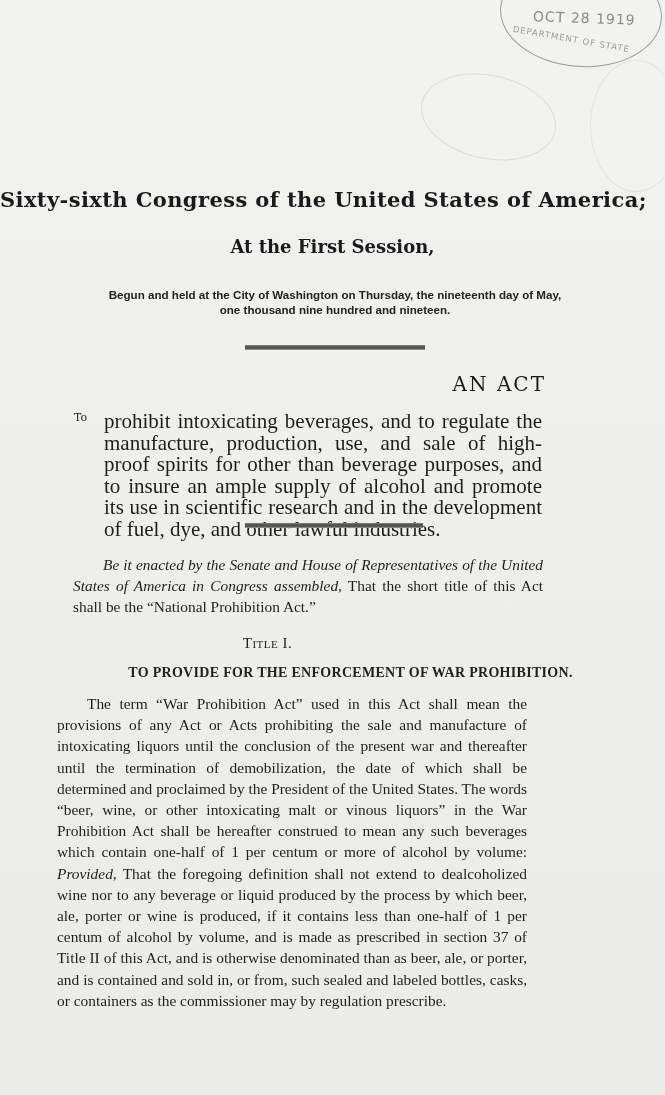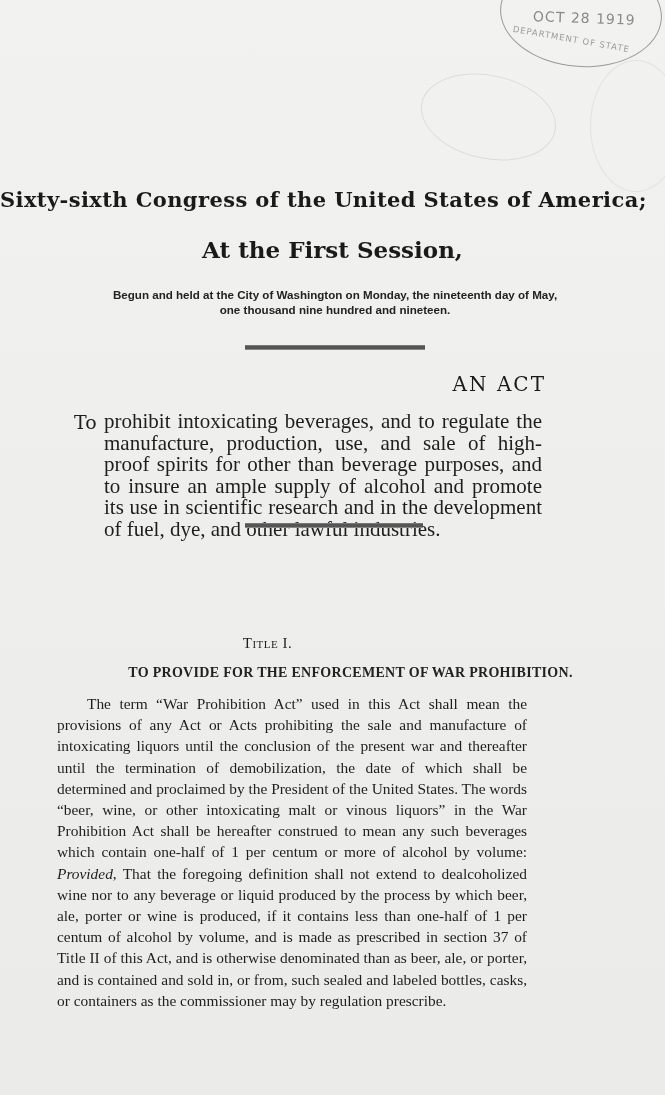--- a/index.html
+++ b/index.html
@@ -36,40 +36,40 @@
       border: 1px solid #e2e2e2; border-radius: 50%;
     }
 
     .title-congress {
       position: absolute; left: 0; width: 665px; top: 187px; text-align: left;
       font-family: "DejaVu Serif", serif; font-weight: bold; font-size: 21px;
       letter-spacing: 0.4px; color: #1a1a1a;
     }
     .title-session {
       position: absolute; left: 0; width: 665px; top: 236px; text-align: center;
-      font-family: "DejaVu Serif", serif; font-weight: bold; font-size: 23px; color: #1a1a1a;
+      font-family: "DejaVu Serif", serif; font-weight: bold; font-size: 18px; color: #1a1a1a;
     }
     .begun {
       position: absolute; left: 80px; width: 510px; top: 287px; text-align: center;
       font-family: "Liberation Sans", sans-serif; font-weight: bold; font-size: 11.6px;
       line-height: 15px; color: #222;
     }
     .rule {
       position: absolute; height: 3px; background: #555;
       border-top: 1px solid #777; border-bottom: 1px solid #888;
     }
     .rule-1 { left: 245px; top: 345px; width: 180px; }
     .rule-2 { left: 245px; top: 523px; width: 178px; }
 
     .an-act {
       position: absolute; left: 0; width: 546px; top: 372px; text-align: right;
       font-family: "DejaVu Serif", serif; font-size: 20px; letter-spacing: 2px; color: #1a1a1a;
     }
     .purpose-to {
-      position: absolute; left: 74px; top: 411px; font-size: 19px; color: #1e1e1e;
+      position: absolute; left: 74px; top: 411px; font-size: 11px; color: #1e1e1e;
       font-family: "DejaVu Serif", serif;
     }
     .purpose {
       position: absolute; left: 104px; top: 411px; width: 438px;
       font-family: "Liberation Serif", serif; font-size: 21px; line-height: 21.5px;
       text-align: justify; text-align-last: left; color: #1e1e1e;
     }
     .enacting {
       position: absolute; left: 73px; top: 554px; width: 470px;
       font-family: "Liberation Serif", serif; font-size: 15.4px; line-height: 21px;
@@ -101,31 +101,32 @@
   <div class="stamp-main"></div>
   <div class="stamp-date">OCT 28 1919</div>
   <div class="stamp-dept">DEPARTMENT OF STATE</div>
   <div class="stamp-faint"></div>
   <div class="stamp-faint2"></div>
 
   <div class="title-congress">Sixty-sixth Congress of the United States of America;</div>
   <div class="title-session">At the First Session,</div>
 
   <div class="begun">
-    <div>Begun and held at the City of Washington on Monday, the nineteenth day of May,</div>
+    <div>Begun and held at the City of Washington on Thursday, the nineteenth day of May,</div>
     <div>one thousand nine hundred and nineteen.</div>
   </div>
 
   <div class="rule rule-1"></div>
 
   <div class="an-act">AN ACT</div>
   <div class="purpose-to">To</div>
   <div class="purpose">prohibit intoxicating beverages, and to regulate the manufacture, production, use, and sale of high-proof spirits for other than beverage purposes, and to insure an ample supply of alcohol and promote its use in scientific research and in the development of fuel, dye, and other lawful industries.</div>
 
   <div class="rule rule-2"></div>
 
+  <div class="enacting"><span class="it">Be it enacted by the Senate and House of Representatives of the United States of America in Congress assembled,</span><span> That the short title of this Act shall be the “National Prohibition Act.”</span></div>
 
   <div class="title-i">Title I.</div>
   <div class="title-i-sub">TO PROVIDE FOR THE ENFORCEMENT OF WAR PROHIBITION.</div>
 
   <div class="section-text"><span>The term “War Prohibition Act” used in this Act shall mean the provisions of any Act or Acts prohibiting the sale and manufacture of intoxicating liquors until the conclusion of the present war and thereafter until the termination of demobilization, the date of which shall be determined and proclaimed by the President of the United States.  The words “beer, wine, or other intoxicating malt or vinous liquors” in the War Prohibition Act shall be hereafter construed to mean any such beverages which contain one-half of 1 per centum or more of alcohol by volume: </span><span class="it">Provided</span><span>, That the foregoing definition shall not extend to dealcoholized wine nor to any beverage or liquid produced by the process by which beer, ale, porter or wine is produced, if it contains less than one-half of 1 per centum of alcohol by volume, and is made as prescribed in section 37 of Title II of this Act, and is otherwise denominated than as beer, ale, or porter, and is contained and sold in, or from, such sealed and labeled bottles, casks, or containers as the commissioner may by regulation prescribe.</span></div>
 
 </div>
 
 </body></html>

